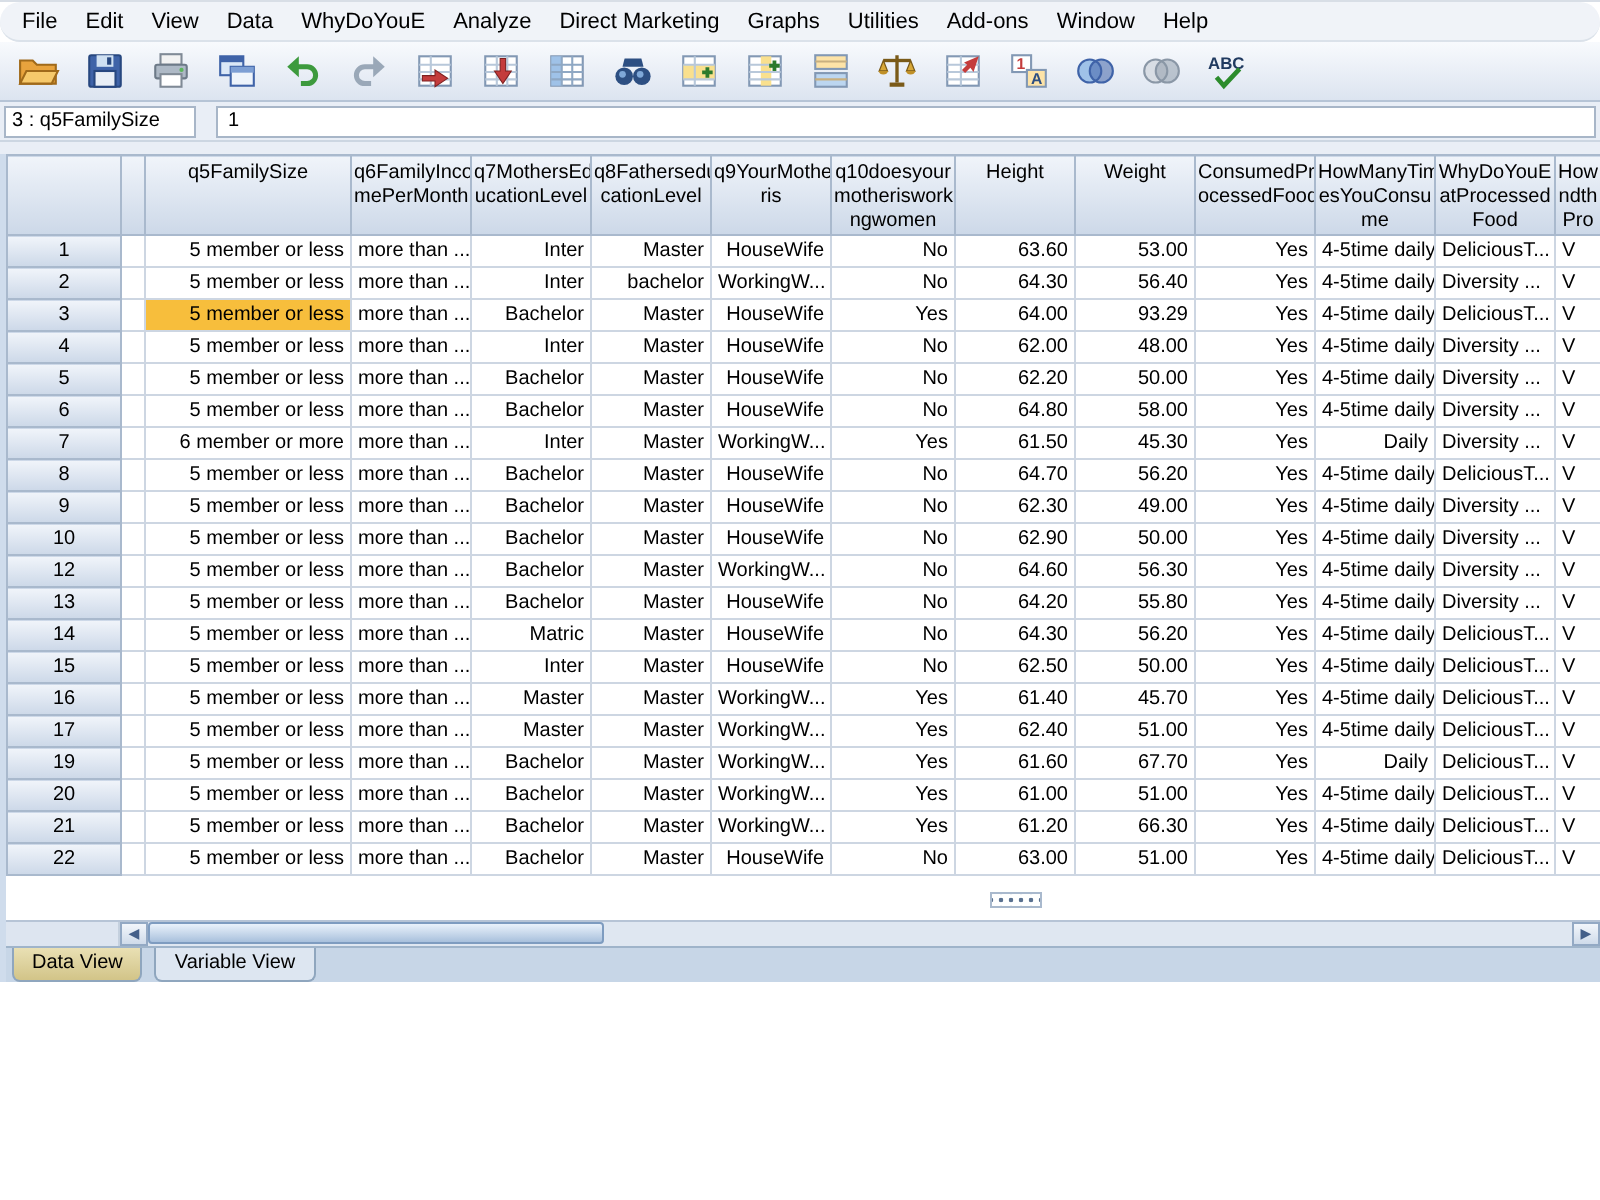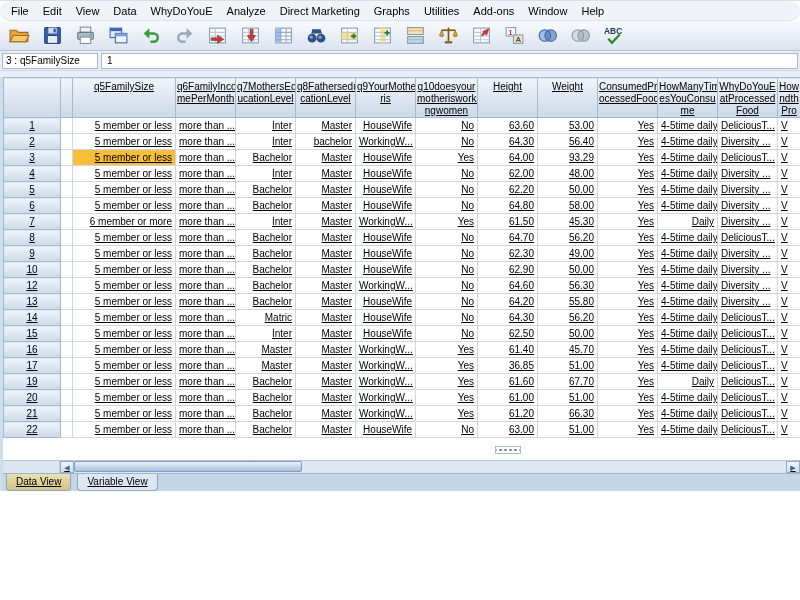--- a/index.html
+++ b/index.html
@@ -14,29 +14,29 @@
 
   
   .toolbar { height:30px; background:linear-gradient(#f8fafd,#dce4f0);
     border-bottom:1px solid #b6c4d6; display:flex; align-items:center;
     padding-left:6px; gap:7px; }
   .tbtn { width:26px; height:24px; display:flex; align-items:center; justify-content:center; border-radius:3px; }
   .tbtn svg { width:21px; height:21px; display:block; }
 
   
   .cellref { height:20px; display:flex; align-items:center; background:#e9eef6;
-    padding:1px 2px; gap:3px; border-bottom:1px solid #ccd6e2; }
+    padding:1px 2px; gap:10px; border-bottom:1px solid #ccd6e2; }
   .cellref .ref { width:96px; height:16px; background:#fff; border:1px solid #a8b6c8;
     font-size:10px; padding:1px 3px; white-space:nowrap; overflow:hidden; }
   .cellref .val { flex:1; height:16px; background:#fff; border:1px solid #a8b6c8;
     font-size:10px; padding:1px 5px; }
   .panel-gap { height:6px; background:#e9eef6; }
 
   
-  .gridwrap { position:relative; border-left:3px solid #cfdcec; background:#0369a1;text-decoration:underline; }
+  .gridwrap { position:relative; border-left:3px solid #cfdcec; background:#0369a1; }
   .gridclip { height:383px; overflow:hidden; background:#fff; }
   table { border-collapse:collapse; table-layout:fixed; width:797px; }
   .w-rn{width:57px} .w-clip{width:12px} .w-q5{width:103px} .w-std{width:60px} .w-q10{width:62px} .w-last{width:23px}
   thead th { background:linear-gradient(#f0f4fa,#ccd8e8); border:1px solid #a9b9cd;
     font-weight:normal; font-size:10px; height:40px; vertical-align:top; padding:3px 1px 0;
     text-align:center; white-space:pre-line; line-height:12px; overflow:hidden; }
   tbody th.rn { background:linear-gradient(#f0f4fa,#ccd8e8); border:1px solid #a9b9cd;
     font-weight:normal; font-size:10px; height:16px; text-align:center; line-height:15px; }
   td { border:1px solid #cdd6e2; font-size:10px; height:16px; line-height:15px;
     padding:0 3px; white-space:nowrap; overflow:hidden; background:#fff; }
@@ -534,21 +534,21 @@
           </tr>
             <tr>
             <th class="rn">17</th>
             <td class="clipcol"></td>
             <td class="c">5 member or less</td>
             <td class="c al">more than ...</td>
             <td class="c">Master</td>
             <td class="c">Master</td>
             <td class="c">WorkingW...</td>
             <td class="c">Yes</td>
-            <td class="c">36.85</td>
+            <td class="c">62.40</td>
             <td class="c">51.00</td>
             <td class="c">Yes</td>
             <td class="c">4-5time daily</td>
             <td class="c al">DeliciousT...</td>
             <td class="c al">V</td>
           </tr>
             <tr>
             <th class="rn">19</th>
             <td class="clipcol"></td>
             <td class="c">5 member or less</td>

